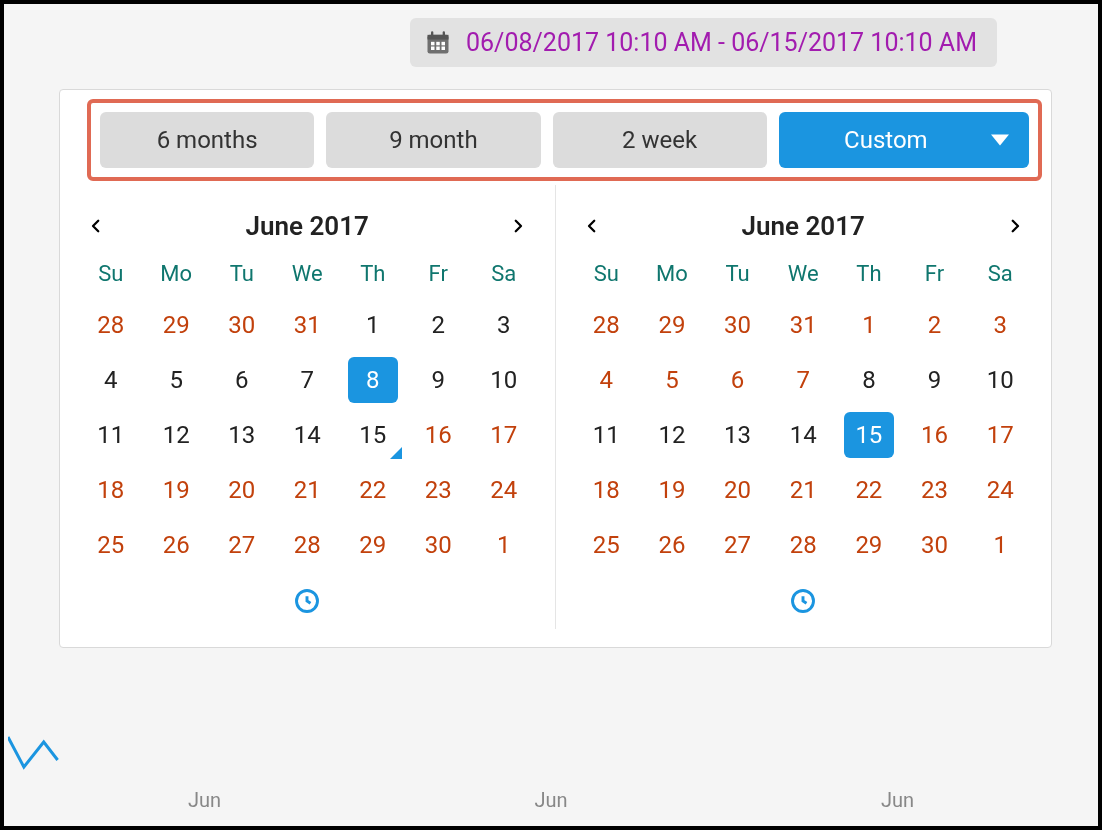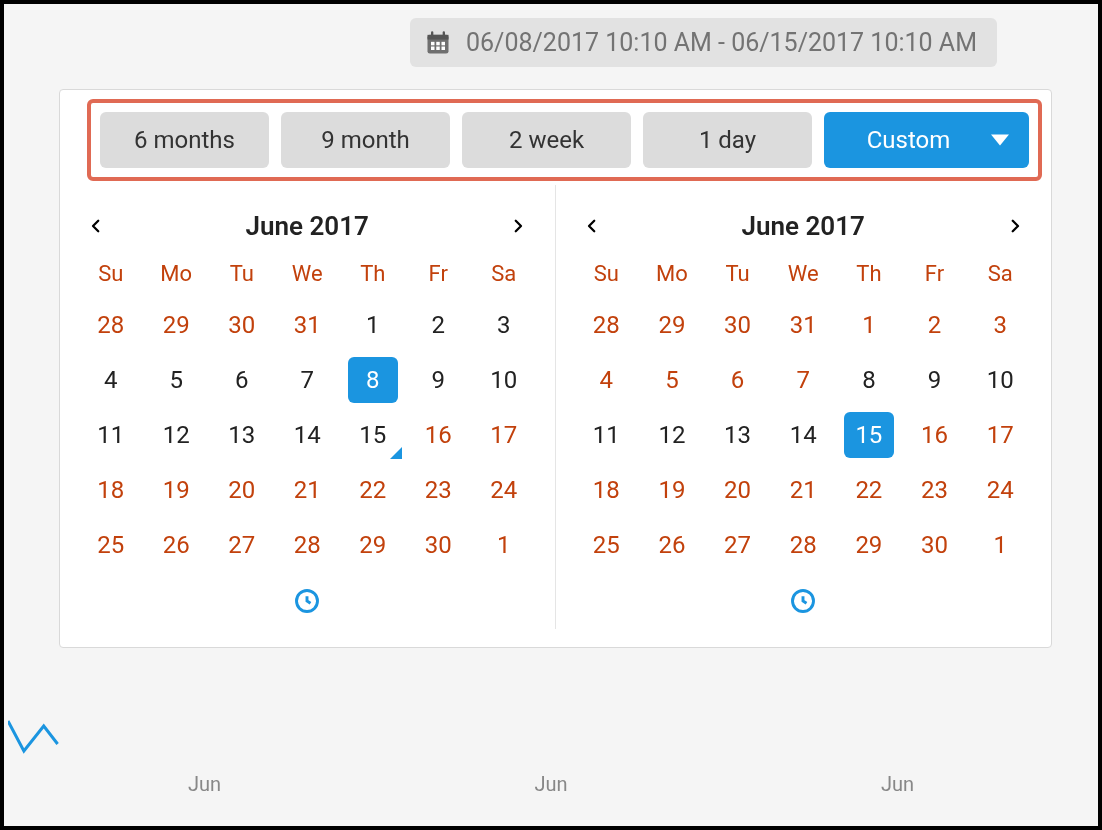--- a/index.html
+++ b/index.html
@@ -20,21 +20,21 @@
   
   .range-display {
     position: absolute;
     top: 14px; left: 406px;
     background: #e2e2e2;
     border-radius: 6px;
     padding: 10px 20px 10px 14px;
     display: flex; align-items: center;
     gap: 14px;
     font-size: 25px;
-    color: #737373;
+    color: #a21caf;
   }
   .range-display .cal-icon {
     width: 28px; height: 28px; display: inline-block;
   }
   .range-display .cal-icon svg { width: 100%; height: 100%; display: block; }
 
   
   .panel {
     position: absolute;
     top: 85px; left: 55px;
@@ -107,21 +107,21 @@
     color: #222;
   }
 
   .cal-grid {
     display: grid;
     grid-template-columns: repeat(7, 1fr);
     text-align: center;
   }
   .dow {
     font-size: 22px;
-    color: #c2410c;
+    color: #0f766e;
     padding: 10px 0 12px 0;
   }
   .day {
     height: 55px;
     line-height: 55px;
     font-size: 24px;
     color: #222;
     position: relative;
     cursor: pointer;
   }
@@ -147,21 +147,21 @@
 
   .clock-row {
     display: flex; justify-content: center;
     padding: 14px 0 10px 0;
   }
   .clock-row svg { width: 28px; height: 28px; stroke: #1b95e0; }
 
   
   .bg-chart {
     position: absolute;
-    left: 4px; right: 4px; bottom: 20px;
+    left: 4px; right: 4px; bottom: 4px;
     height: 140px;
     pointer-events: none;
     text-decoration: underline;
   }
   .bg-chart .axis-labels {
     position: absolute;
     left: 0; right: 0; bottom: 10px;
     display: flex;
     justify-content: space-between;
     padding: 0 180px;
@@ -207,23 +207,20 @@
 
     <div class="preset-row">
       <div class="preset-btn">
         <span>6 months</span>
       </div>
       <div class="preset-btn">
         <span>9 month</span>
       </div>
       <div class="preset-btn">
         <span>2 week</span>
-      </div>
-      <div class="preset-btn">
-        <span>1 day</span>
       </div>
       <div class="preset-btn active">
         <span>Custom</span>
         <span class="caret"></span>
       </div>
     </div>
 
     <div class="calendars">
 
       <div class="cal left">

